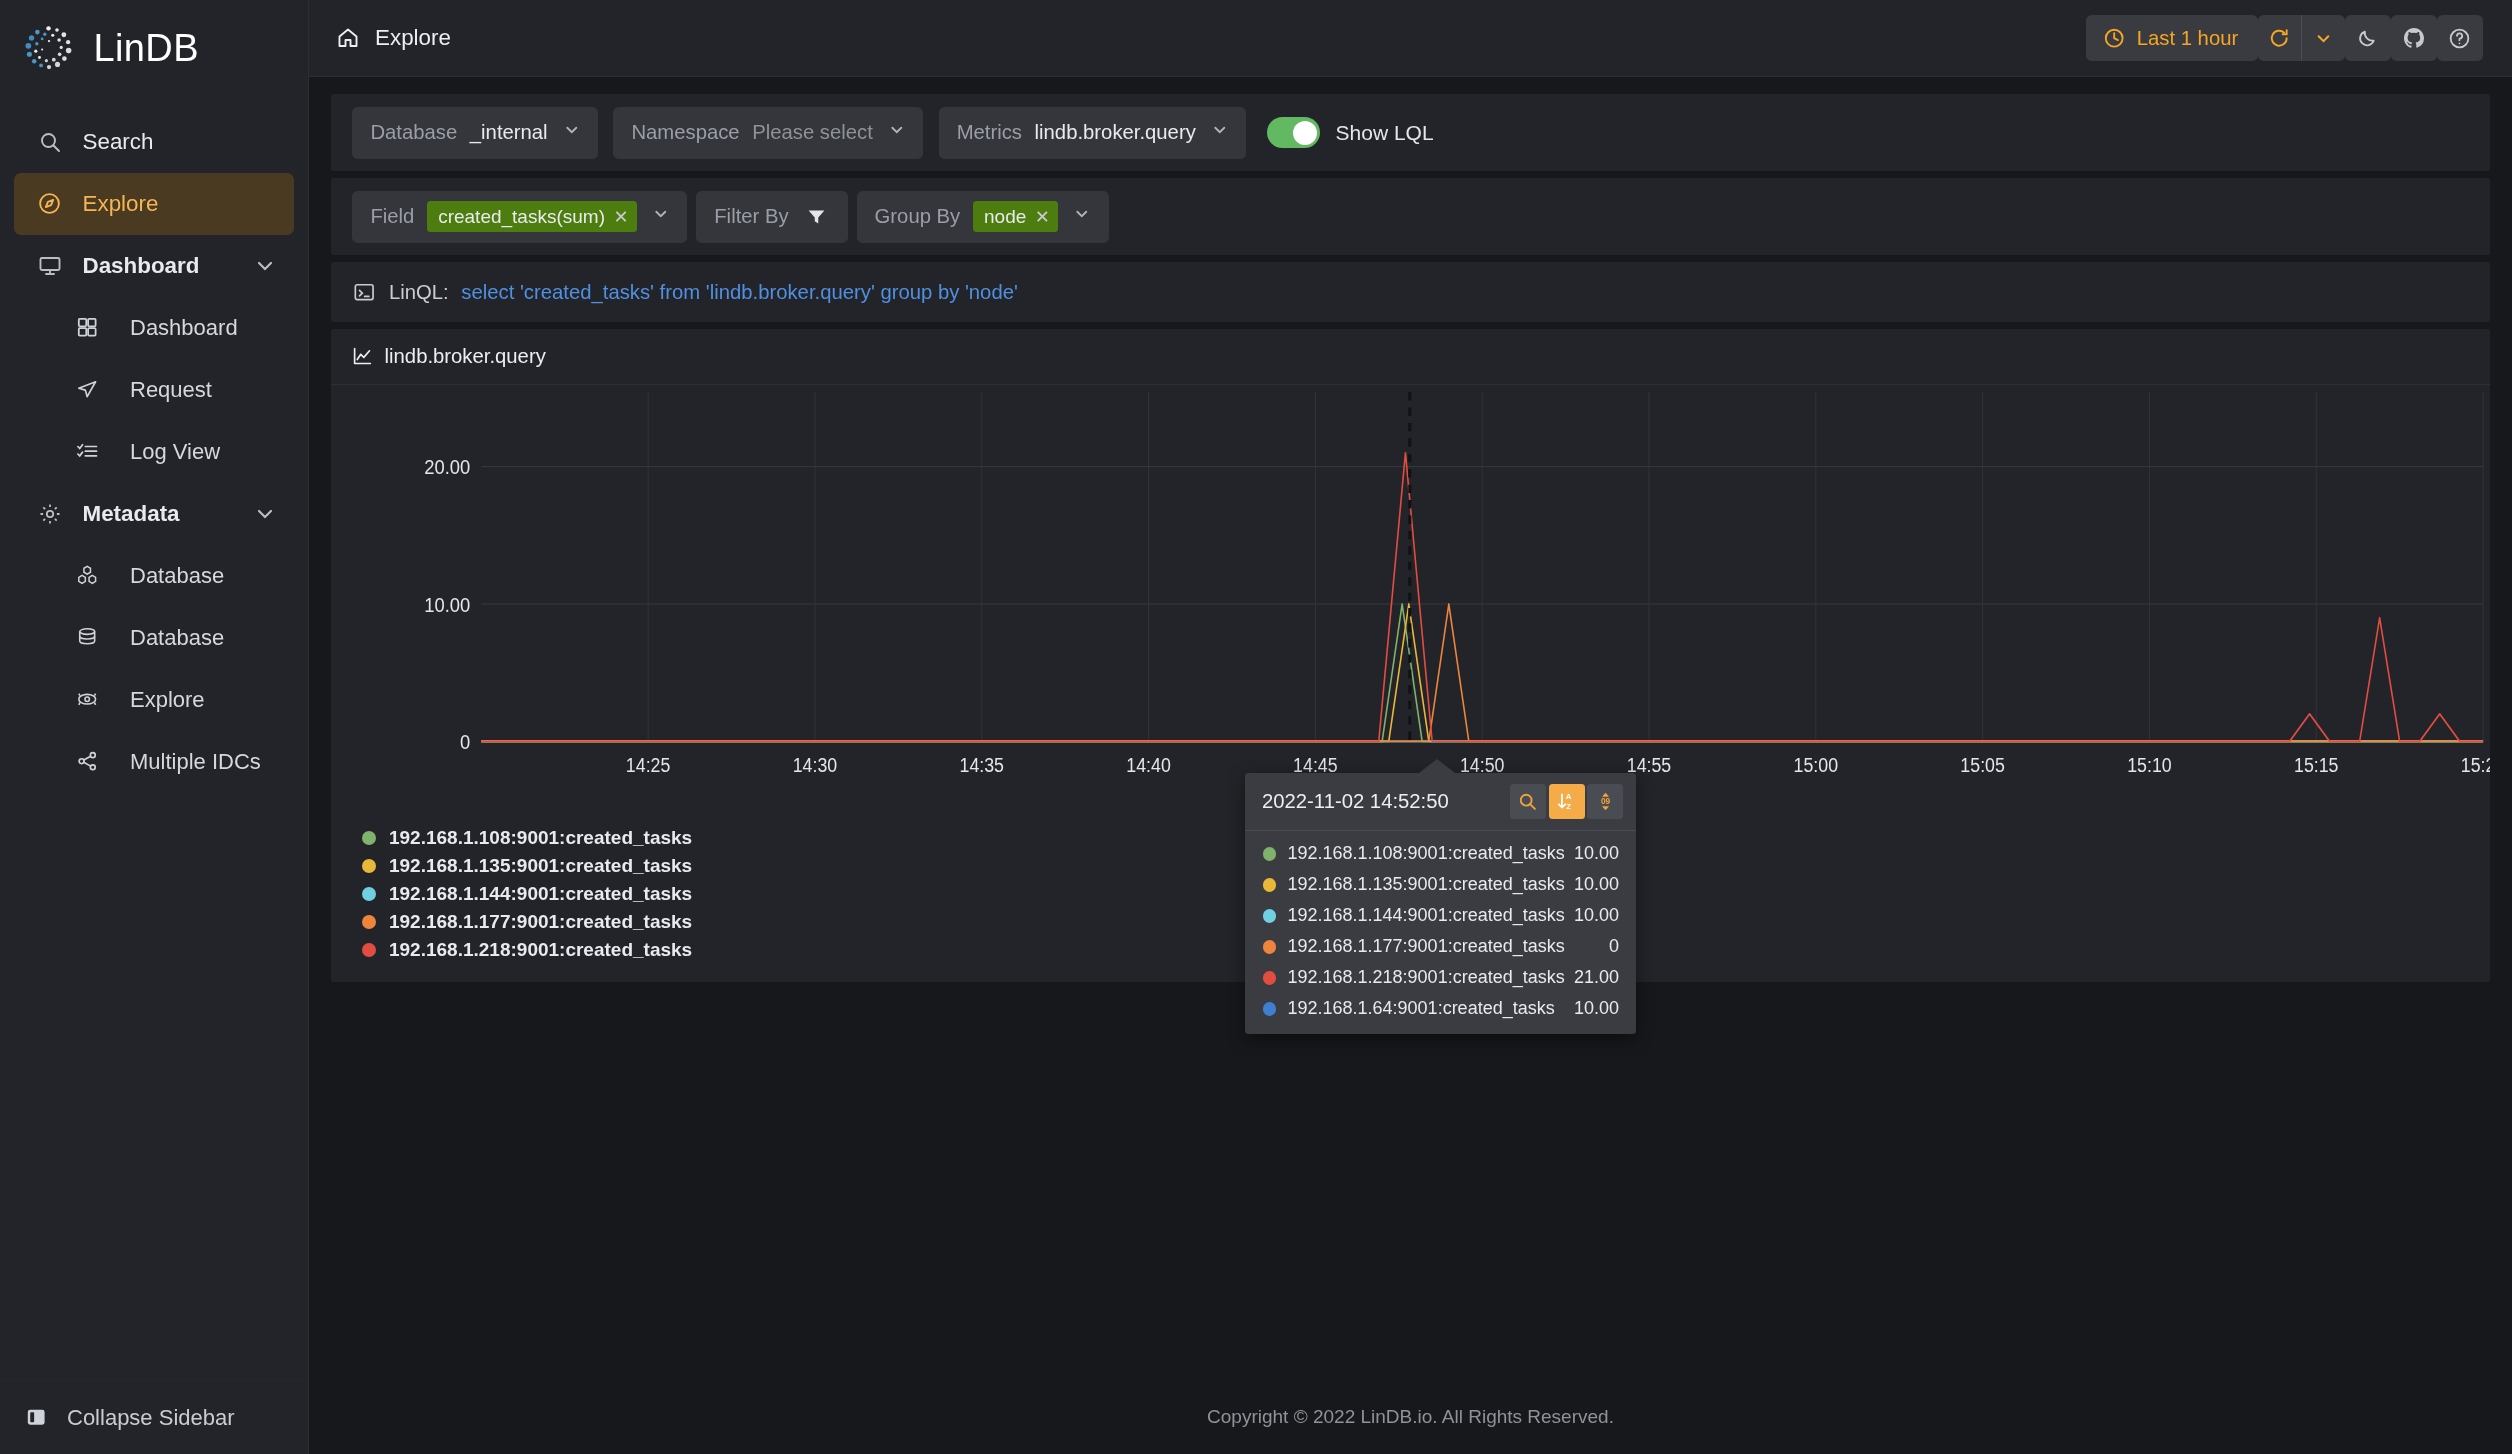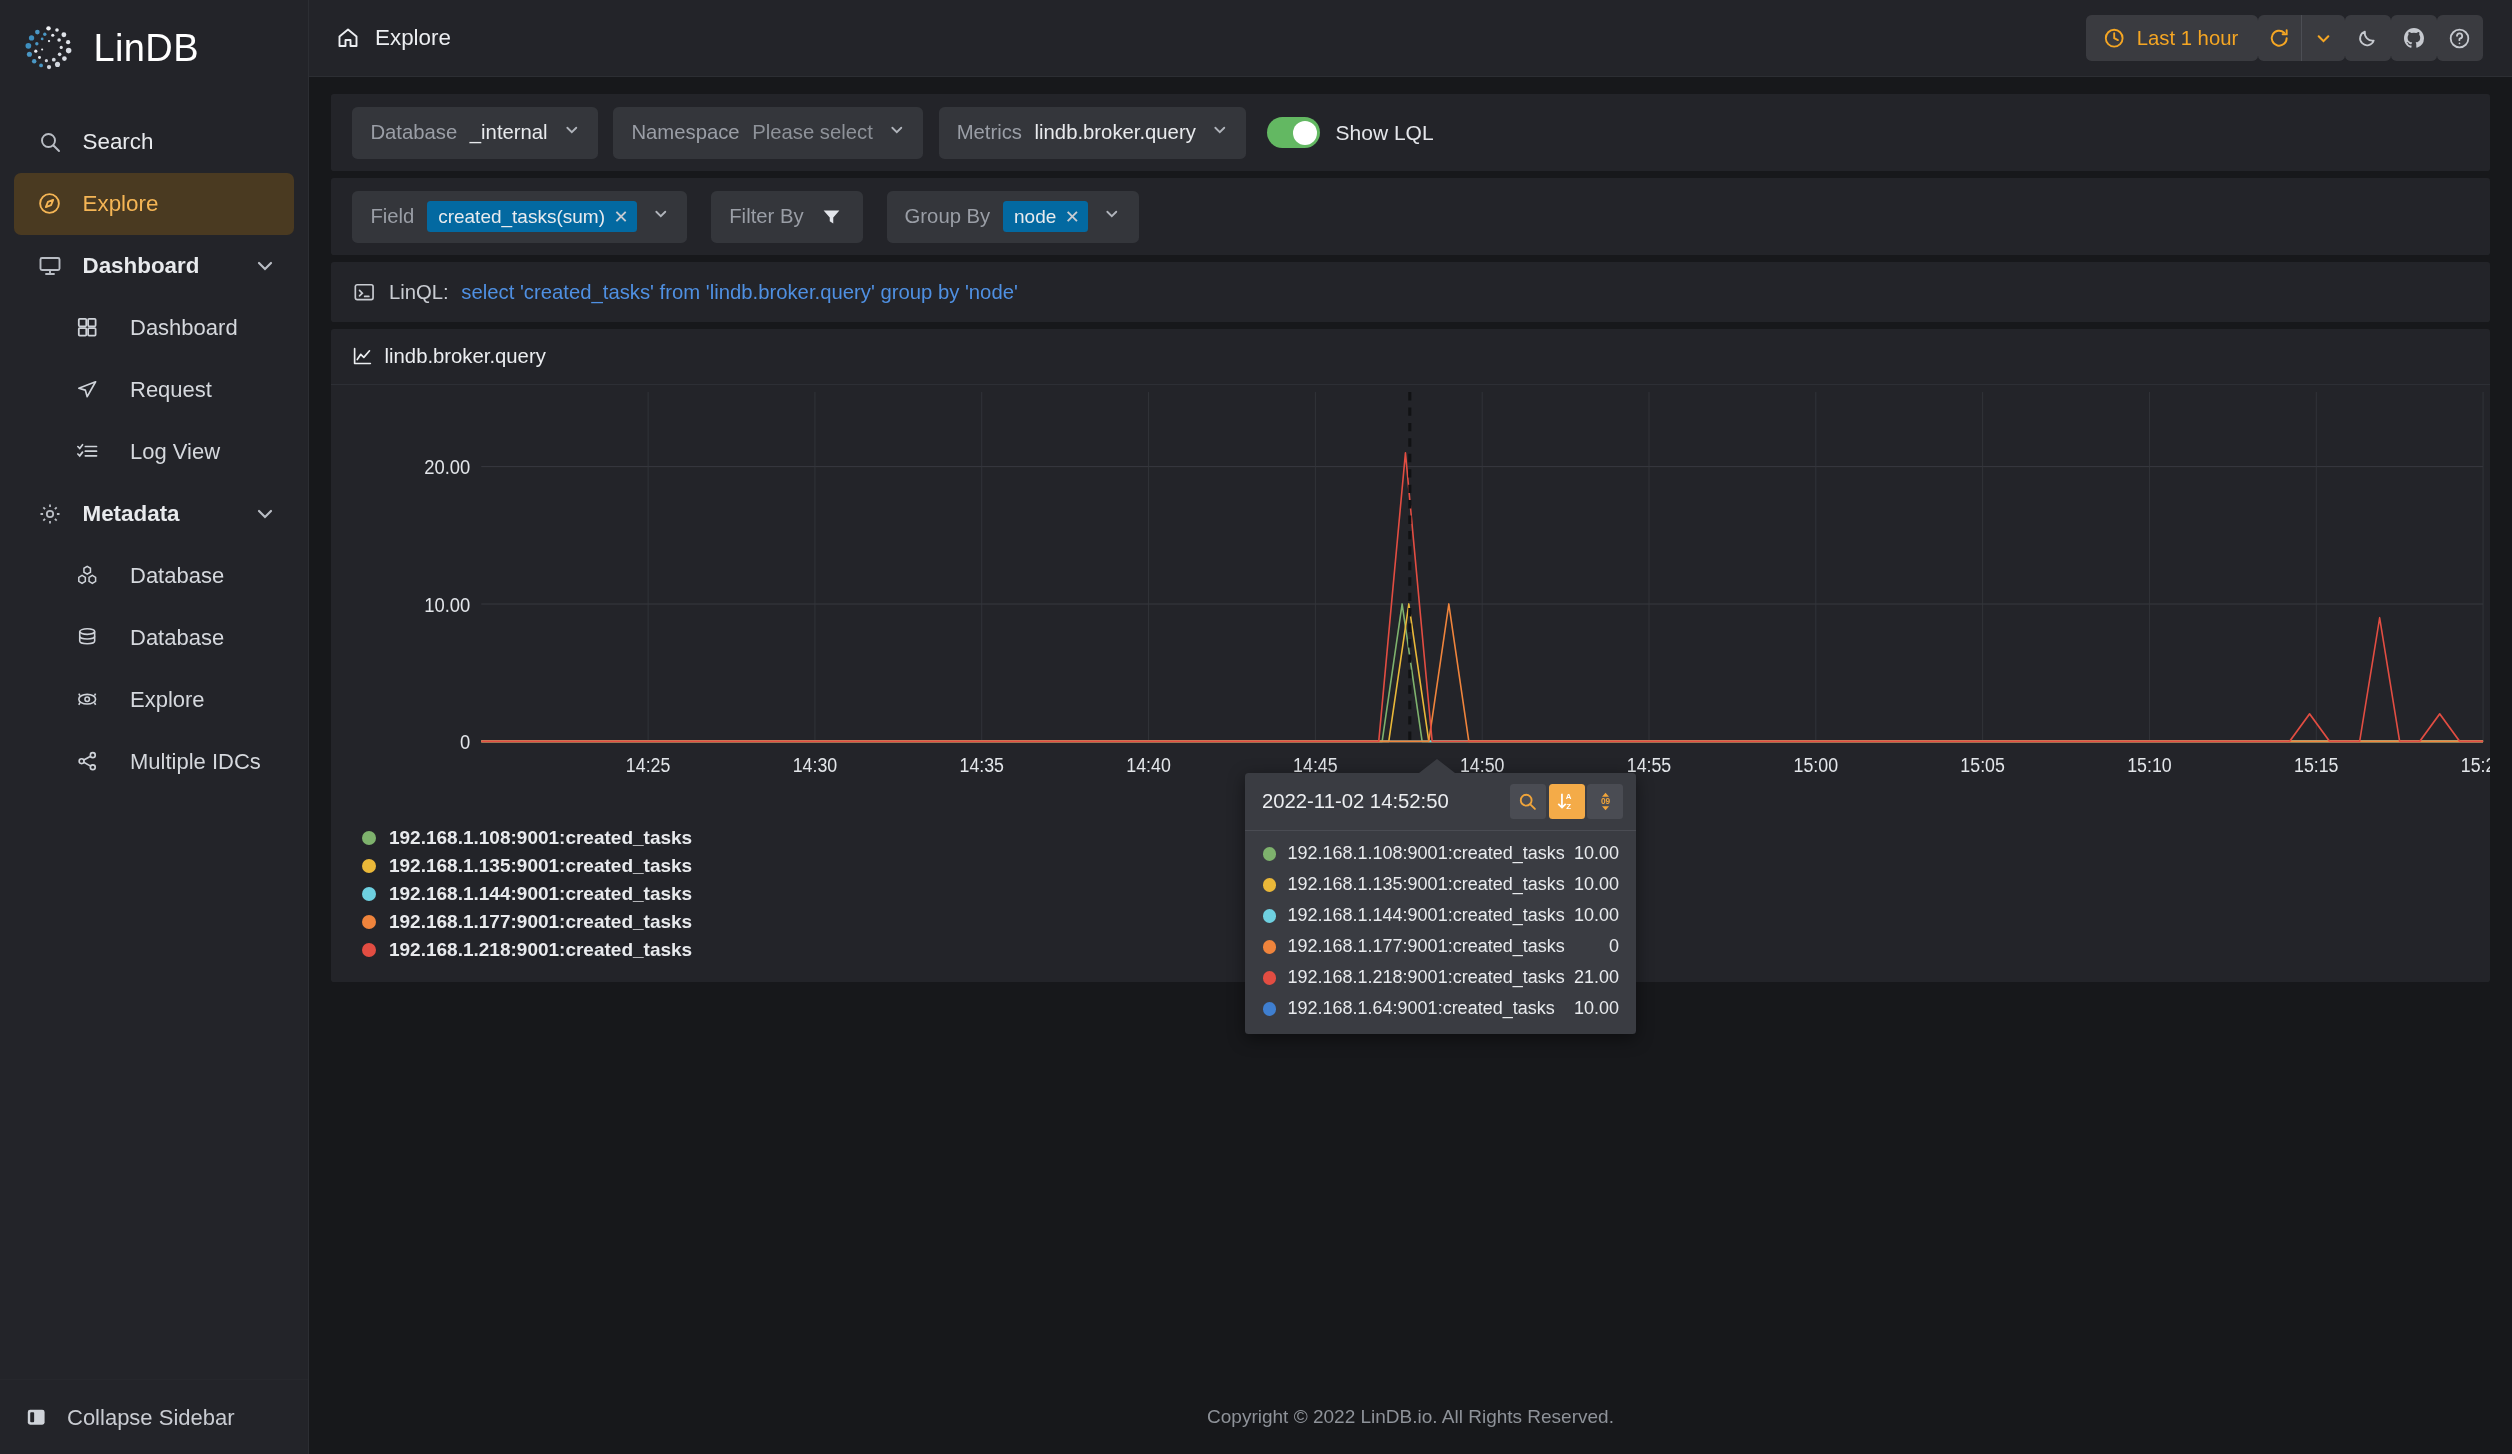--- a/index.html
+++ b/index.html
@@ -67,33 +67,33 @@
   .refresh-group > div { display:flex; align-items:center; justify-content:center; cursor:pointer; }
   .rf-main { width: 43px; color: #f5a623; }
   .rf-div { width: 0.7px; background: #4c4e54; }
   .rf-caret { width: 43px; color: #f5a623; }
 
   .content { flex: 1 1 auto; padding: 17px 22.4px 0 22.4px; overflow: hidden; }
 
   .panel { background: #232429; border-radius: 2.8px; }
 
   .filters-1 { height: 77px; display: flex; align-items: center; padding: 0 21px; gap: 15.4px; }
-  .filters-2 { height: 77px; display: flex; align-items: center; padding: 0 21px; gap: 24px; margin-top: 7px; }
+  .filters-2 { height: 77px; display: flex; align-items: center; padding: 0 21px; gap: 9px; margin-top: 7px; }
 
   .selbox {
     background: #34363b; border-radius: 5.6px; height: 52px;
     display: flex; align-items: center; gap: 12.6px; padding: 0 15.4px 0 18px;
     font-size: 20.3px; cursor: pointer;
   }
   .selbox .lbl { color: #9a9ea6; }
   .selbox .val { color: #e8eaed; }
   .selbox .val.ph { color: #8e9299; }
   .selbox .caret { color: #b0b4bb; width: 22.4px; text-align:center; }
   .tag {
-    background: #0369a1; border-radius: 3.5px; padding: 4.9px 8.4px 4.9px 11.2px;
+    background: #4d7c0f; border-radius: 3.5px; padding: 4.9px 8.4px 4.9px 11.2px;
     display: flex; align-items: center; gap: 8.4px; font-size: 19px; color: #e9ebee;
   }
   .tag .x { color: #c8cbd1; font-size: 18px; cursor: pointer; }
 
   .toggle-wrap { display:flex; align-items:center; gap: 15.4px; margin-left: 5.6px; }
   .toggle { width: 53px; height: 31px; border-radius: 15.4px; background: #63b862; position: relative; cursor: pointer; }
   .toggle .knob { position: absolute; top: 3.5px; right: 3.5px; width: 24px; height: 24px; border-radius: 50%; background: #fff; }
   .toggle-lbl { font-size: 21px; color: #e4e6ea; }
 
   .filter-icon-box { width: 31px; display: flex; align-items: center; justify-content: center; }

